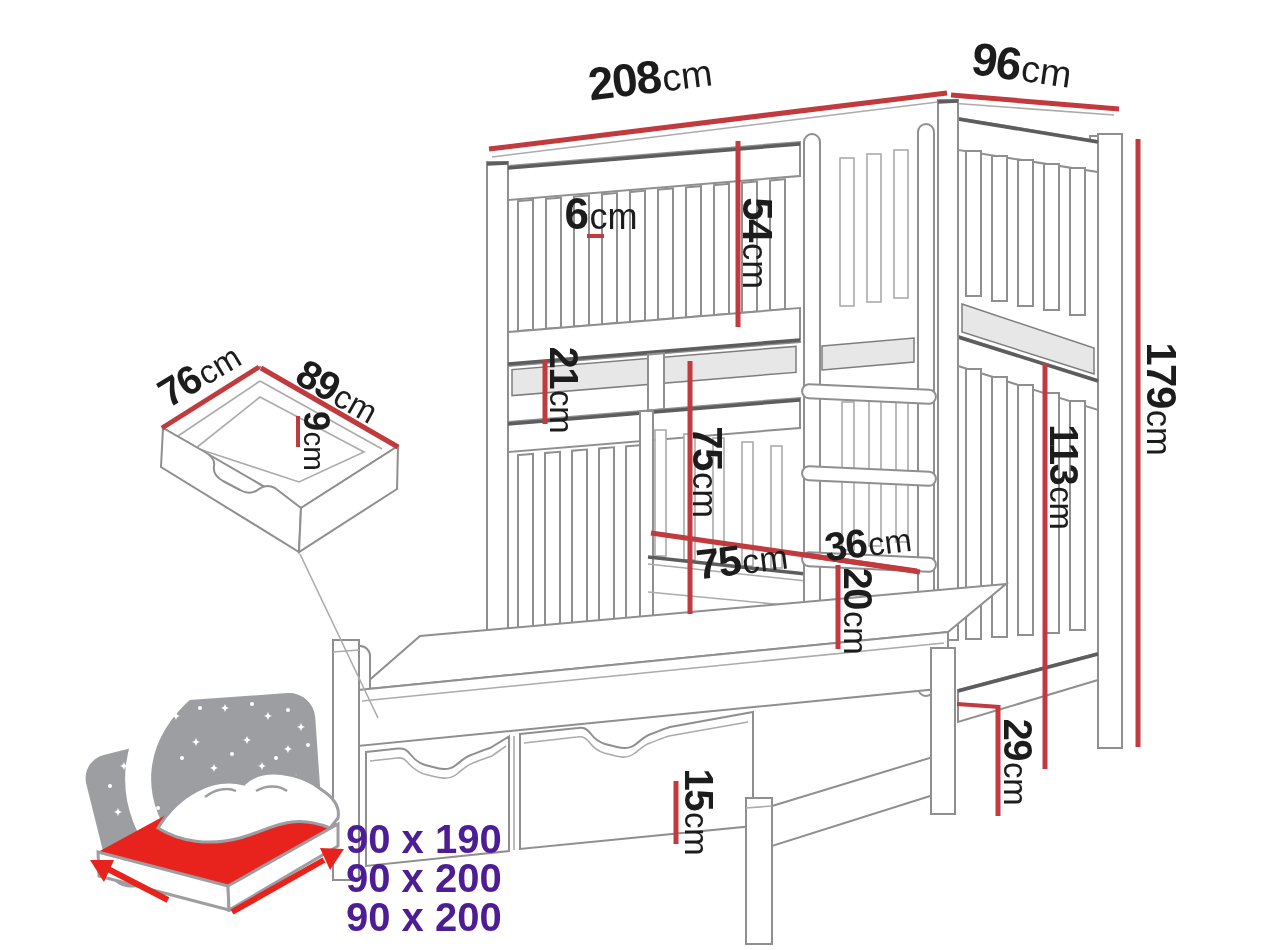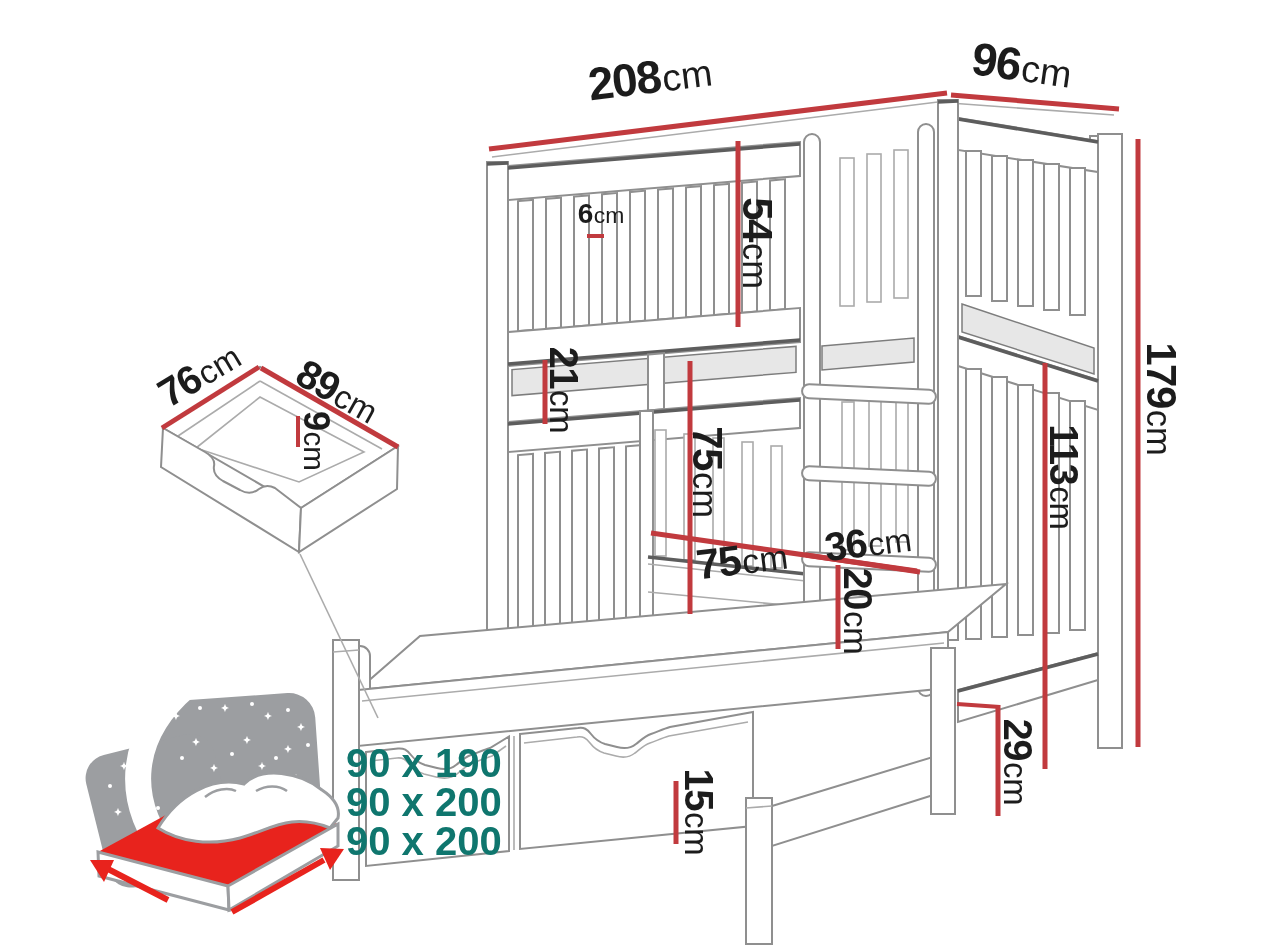--- a/index.html
+++ b/index.html
@@ -5,21 +5,21 @@
   html,body{margin:0;padding:0;background:#ffffff;}
   .canvas{position:relative;width:1266px;height:950px;background:#fff;overflow:hidden;
           font-family:"Liberation Sans",sans-serif;}
   .canvas svg{position:absolute;left:0;top:0;}
   
   .dim{position:absolute;white-space:nowrap;color:#1c1c1c;line-height:1;
        transform:translate(-50%,-50%) rotate(var(--r,0deg));}
   .dim .n{font-weight:700;letter-spacing:-1.5px;}
   .dim .u{font-weight:400;font-size:.82em;margin-left:2px;letter-spacing:0;}
   
-  .sizes{position:absolute;left:346px;top:744px;color:#0f766e;font-weight:700;
+  .sizes{position:absolute;left:346px;top:820px;color:#4c1d95;font-weight:700;
          font-size:40px;line-height:39px;letter-spacing:0px;}
   
   .ln{fill:#ffffff;stroke:#8f8f8f;stroke-width:2;}
   .lt{fill:#ffffff;stroke:#ababab;stroke-width:1.6;}
   .nofill{fill:none;}
   .hv{stroke:#5d5d5d;stroke-width:3.5;fill:none;}
   .shade{fill:#e7e7e7;stroke:#7d7d7d;stroke-width:1.5;}
   .red{stroke:#c13a3e;stroke-width:5;fill:none;}
   .red4{stroke:#c13a3e;stroke-width:4;fill:none;}
   .gray{fill:#9c9ea1;stroke:none;}
@@ -248,21 +248,21 @@
     <line class="red4" x1="298" y1="416" x2="298" y2="447"></line>
   </g>
 </svg>
 
 <div class="dim" style="left:650px;top:77px;--r:-7deg;font-size:46px">
   <span class="n">208</span><span class="u">cm</span>
 </div>
 <div class="dim" style="left:1022px;top:65px;--r:8deg;font-size:46px">
   <span class="n">96</span><span class="u">cm</span>
 </div>
-<div class="dim" style="left:601px;top:214px;font-size:28px">
+<div class="dim" style="left:601px;top:214px;font-size:44px">
   <span class="n">6</span><span class="u">cm</span>
 </div>
 <div class="dim" style="left:757px;top:243px;--r:90deg;font-size:42px">
   <span class="n">54</span><span class="u">cm</span>
 </div>
 <div class="dim" style="left:564px;top:390px;--r:90deg;font-size:40px">
   <span class="n">21</span><span class="u">cm</span>
 </div>
 <div class="dim" style="left:707px;top:472px;--r:90deg;font-size:42px">
   <span class="n">75</span><span class="u">cm</span>

